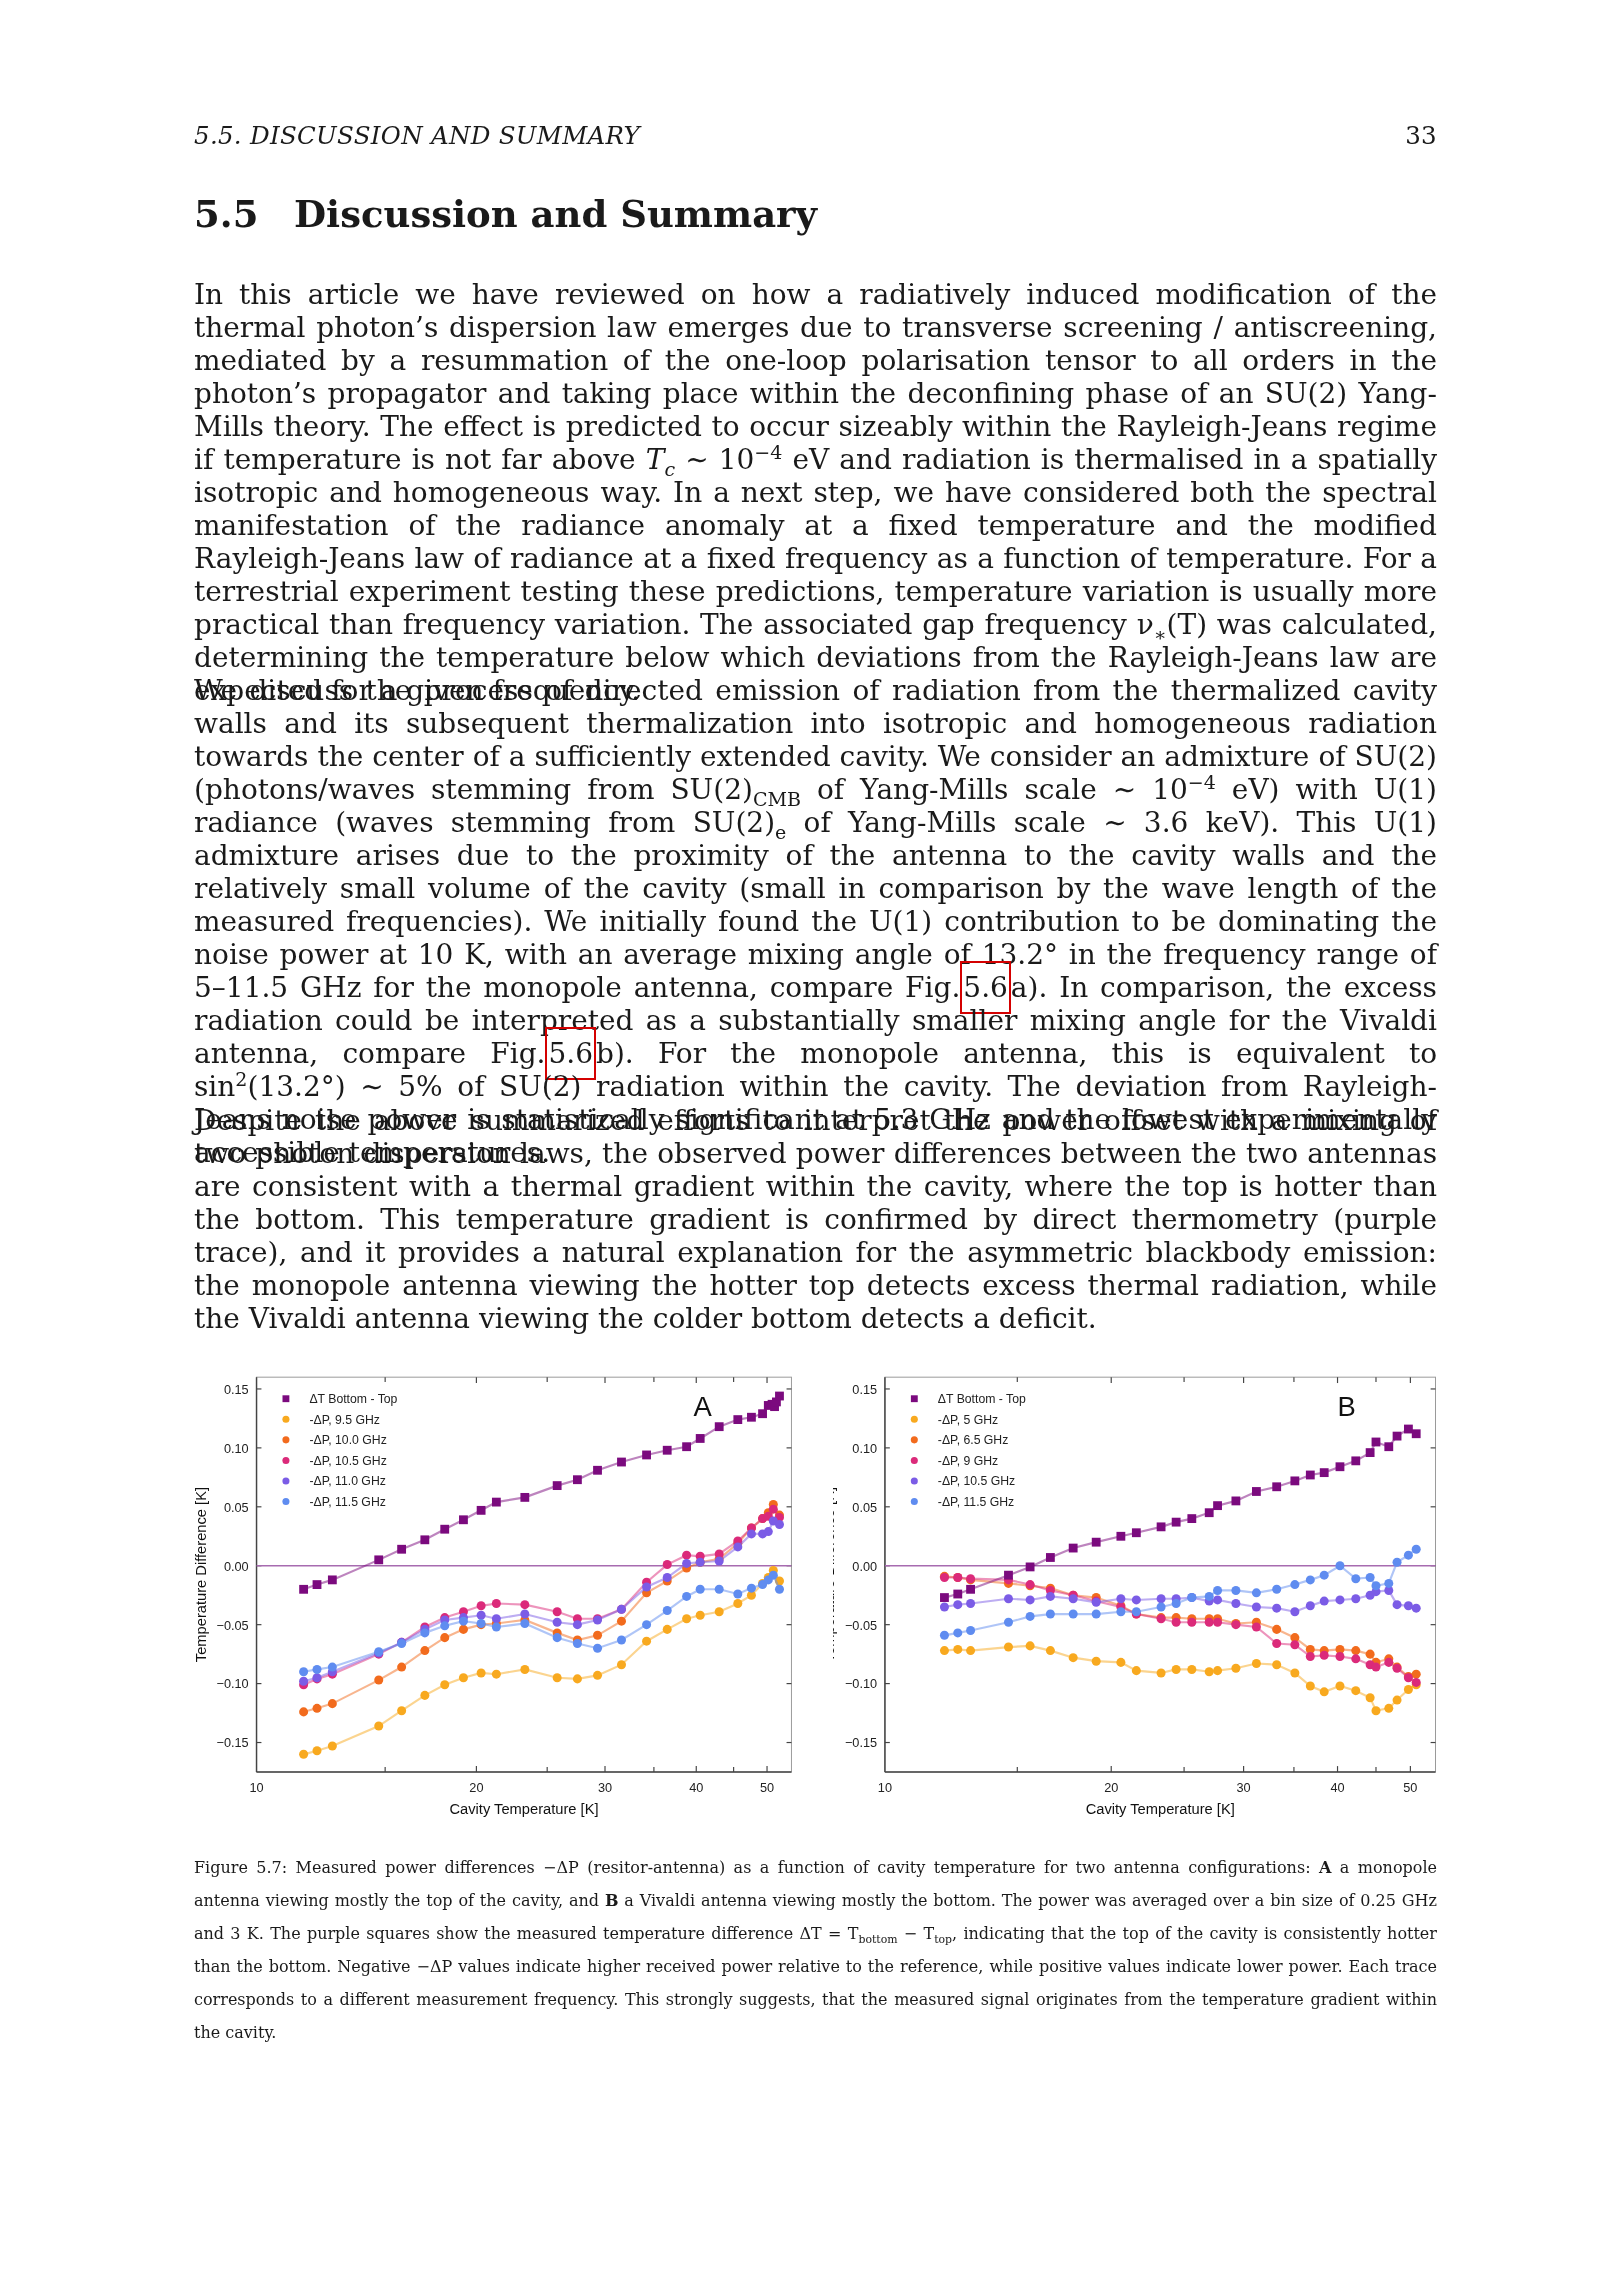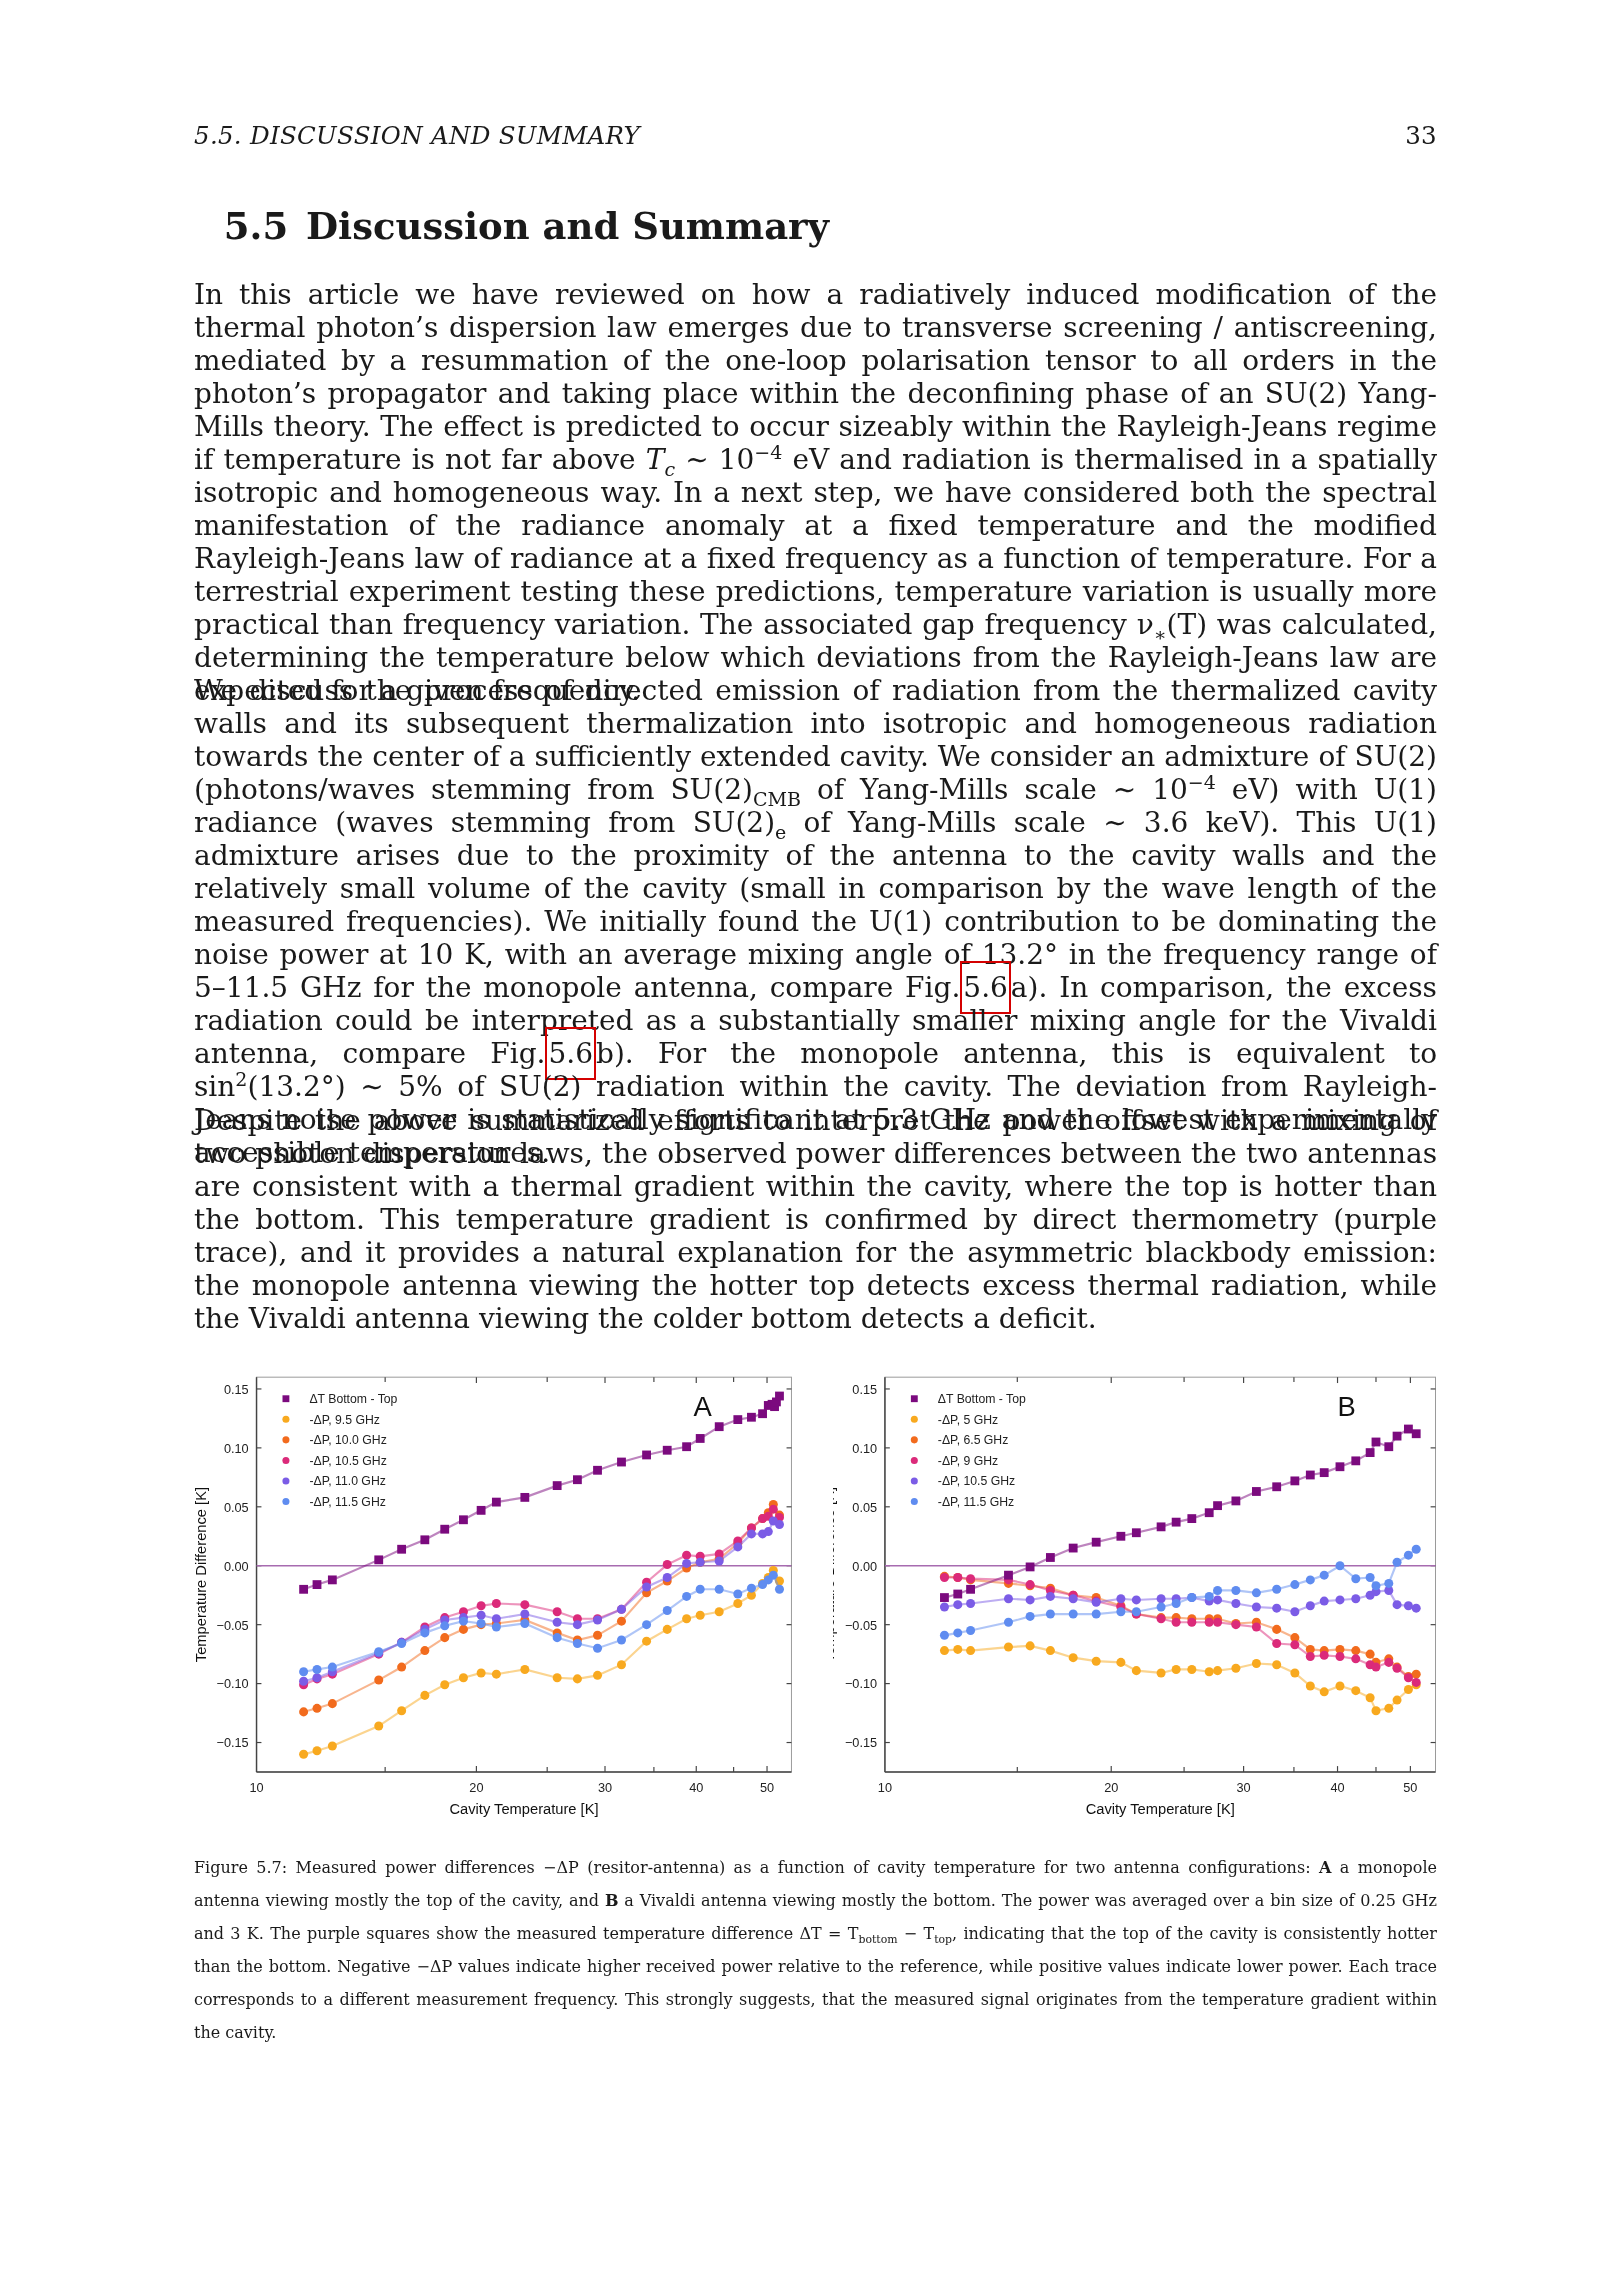--- a/index.html
+++ b/index.html
@@ -19,21 +19,21 @@
   svg text { font-family: "Liberation Sans", "DejaVu Sans", sans-serif; }
 </style>
 </head>
 <body>
 
 <div class="running-head">
   <span>5.5.  DISCUSSION AND SUMMARY</span>
   <span class="pnum">33</span>
 </div>
 
-<h1 class="section-title" style="margin:12px;text-align:center;">
+<h1 class="section-title" style="margin:0;">
   <span class="num">5.5</span><span>Discussion and Summary</span>
 </h1>
 
 <p class="para" style="top:278px; margin:0;"><span>In this article we have reviewed on how a radiatively induced modification of the thermal photon’s dispersion law emerges due to transverse screening / antiscreening, mediated by a resummation of the one-loop polarisation tensor to all orders in the photon’s propagator and taking place within the deconfining phase of an SU(2) Yang-Mills theory. The effect is predicted to occur sizeably within the Rayleigh-Jeans regime if temperature is not far above</span> <i>T</i><sub><i>c</i></sub><span> ∼ 10</span><sup>−4</sup><span> eV and radiation is thermalised in a spatially isotropic and homogeneous way. In a next step, we have considered both the spectral manifestation of the radiance anomaly at a fixed temperature and the modified Rayleigh-Jeans law of radiance at a fixed frequency as a function of temperature. For a terrestrial experiment testing these predictions, temperature variation is usually more practical than frequency variation. The associated gap frequency ν</span><sub>∗</sub><span>(T) was calculated, determining the temperature below which deviations from the Rayleigh-Jeans law are expected for a given frequency.</span></p>
 
 <p class="para" style="top:674px; margin:0;"><span>We discuss the process of directed emission of radiation from the thermalized cavity walls and its subsequent thermalization into isotropic and homogeneous radiation towards the center of a sufficiently extended cavity. We consider an admixture of SU(2) (photons/waves stemming from SU(2)</span><sub>CMB</sub><span> of Yang-Mills scale ∼ 10</span><sup>−4</sup><span> eV) with U(1) radiance (waves stemming from SU(2)</span><sub>e</sub><span> of Yang-Mills scale ∼ 3.6 keV). This U(1) admixture arises due to the proximity of the antenna to the cavity walls and the relatively small volume of the cavity (small in comparison by the wave length of the measured frequencies). We initially found the U(1) contribution to be dominating the noise power at 10 K, with an average mixing angle of 13.2° in the frequency range of 5–11.5 GHz for the monopole antenna, compare Fig.</span><span class="ref">5.6</span><span>a). In comparison, the excess radiation could be interpreted as a substantially smaller mixing angle for the Vivaldi antenna, compare Fig.</span><span class="ref">5.6</span><span>b). For the monopole antenna, this is equivalent to sin</span><sup>2</sup><span>(13.2°) ∼ 5% of SU(2) radiation within the cavity. The deviation from Rayleigh-Jeans noise power is statistically significant at 5.3 GHz and the lowest experimentally accessible temperatures.</span></p>
 
 <p class="para" style="top:1104px; margin:0;">Despite the above summarized efforts to interpret the power offset with a mixing of two photon dispersion laws, the observed power differences between the two antennas are consistent with a thermal gradient within the cavity, where the top is hotter than the bottom. This temperature gradient is confirmed by direct thermometry (purple trace), and it provides a natural explanation for the asymmetric blackbody emission: the monopole antenna viewing the hotter top detects excess thermal radiation, while the Vivaldi antenna viewing the colder bottom detects a deficit.</p>
 
 <div class="chart" id="chart-a">

